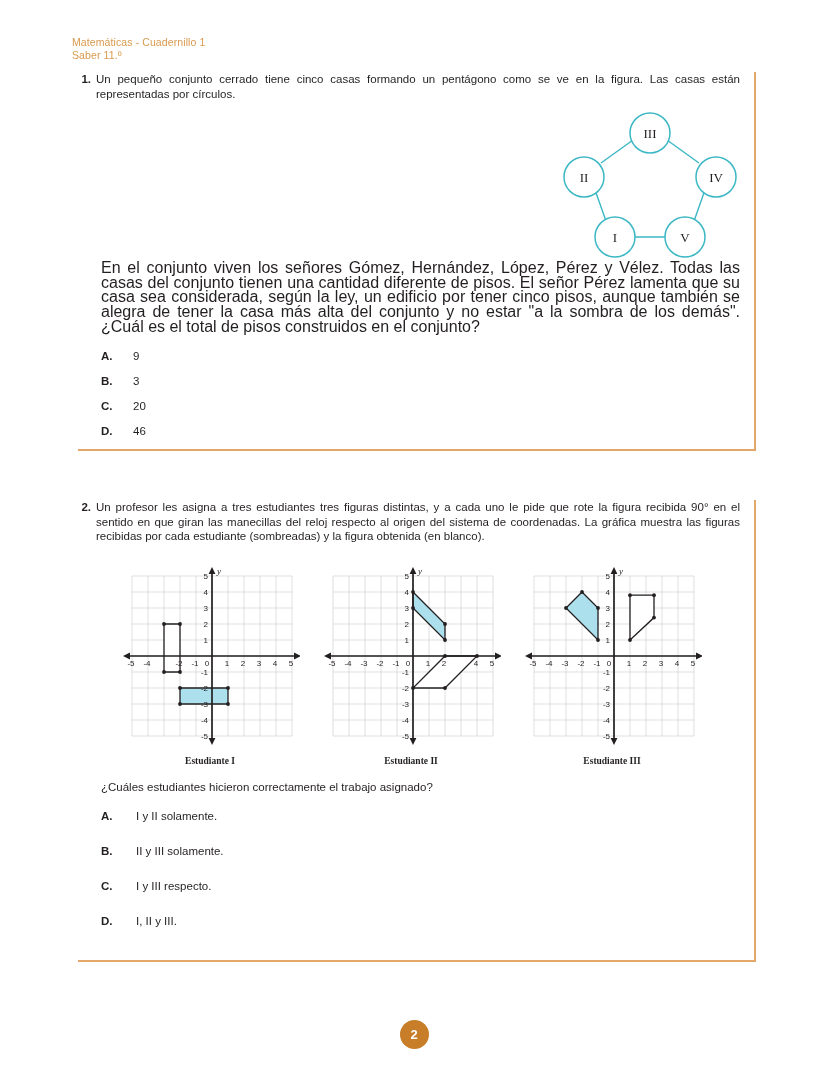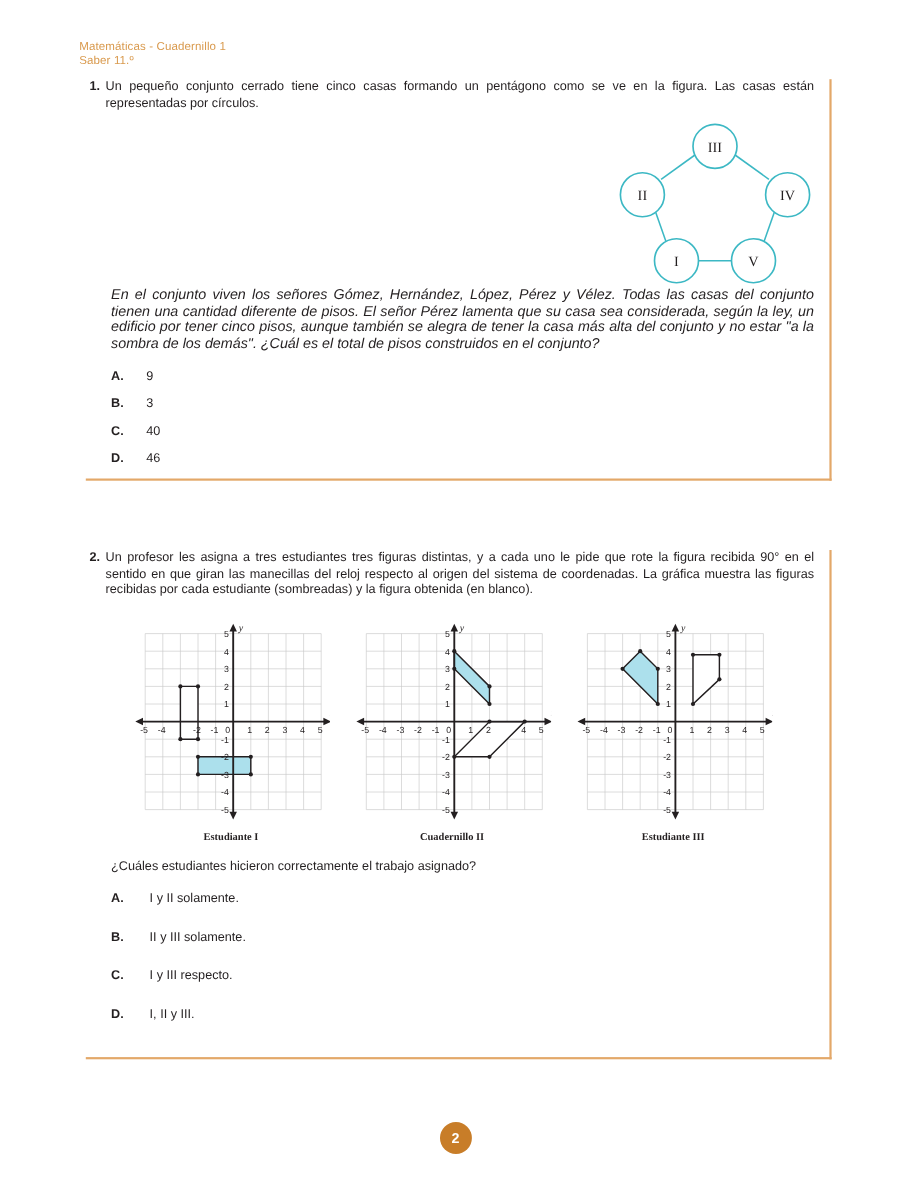--- a/index.html
+++ b/index.html
@@ -63,24 +63,23 @@
   .qtext {
     font-size: 11.5px;
     line-height: 14.6px;
     text-align: justify;
     flex: 1;
   }
 
   .para {
     margin-left: 23px;
     margin-right: 0px;
-    font-size: 13px;
+    font-size: 16px;
     line-height: 14.6px;
     text-align: justify;
-    font-style: italic;
   }
 
   
   .options {
     margin-left: 23px;
     margin-top: 16px;
   }
   .opt {
     display: flex;
     align-items: baseline;
@@ -206,21 +205,21 @@
       <div class="opt">
         <span class="opt-letter">A.</span>
         <span class="opt-text">9</span>
       </div>
       <div class="opt">
         <span class="opt-letter">B.</span>
         <span class="opt-text">3</span>
       </div>
       <div class="opt">
         <span class="opt-letter">C.</span>
-        <span class="opt-text">40</span>
+        <span class="opt-text">20</span>
       </div>
       <div class="opt">
         <span class="opt-letter">D.</span>
         <span class="opt-text">46</span>
       </div>
     </div>
   </div>
 
   <div class="question" id="q2">
     <div class="qrow">
@@ -366,21 +365,21 @@
                 <text x="88" y="111" text-anchor="end">-1</text>
                 <text x="88" y="79" text-anchor="end">1</text>
                 <text x="88" y="63" text-anchor="end">2</text>
                 <text x="88" y="47" text-anchor="end">3</text>
                 <text x="88" y="31" text-anchor="end">4</text>
                 <text x="88" y="15" text-anchor="end">5</text>
               </g>
               <text x="180" y="87" font-family="Liberation Serif, serif" font-size="9" font-style="italic" fill="#231f20">x</text>
               <text x="97" y="10" font-family="Liberation Serif, serif" font-size="9" font-style="italic" fill="#231f20">y</text>
             </svg></div>
-        <div class="graph-caption">Cuadernillo II</div>
+        <div class="graph-caption">Estudiante II</div>
       </div>
       <div class="graph-cell">
         <div id="chart2"><svg width="180" height="185" viewBox="0 0 180 185">
               <g stroke="#c9c9c9" stroke-width="0.6">
                 <line x1="12" y1="12" x2="12" y2="172"></line>
                 <line x1="12" y1="172" x2="172" y2="172"></line>
                 <line x1="28" y1="12" x2="28" y2="172"></line>
                 <line x1="12" y1="156" x2="172" y2="156"></line>
                 <line x1="44" y1="12" x2="44" y2="172"></line>
                 <line x1="12" y1="140" x2="172" y2="140"></line>

